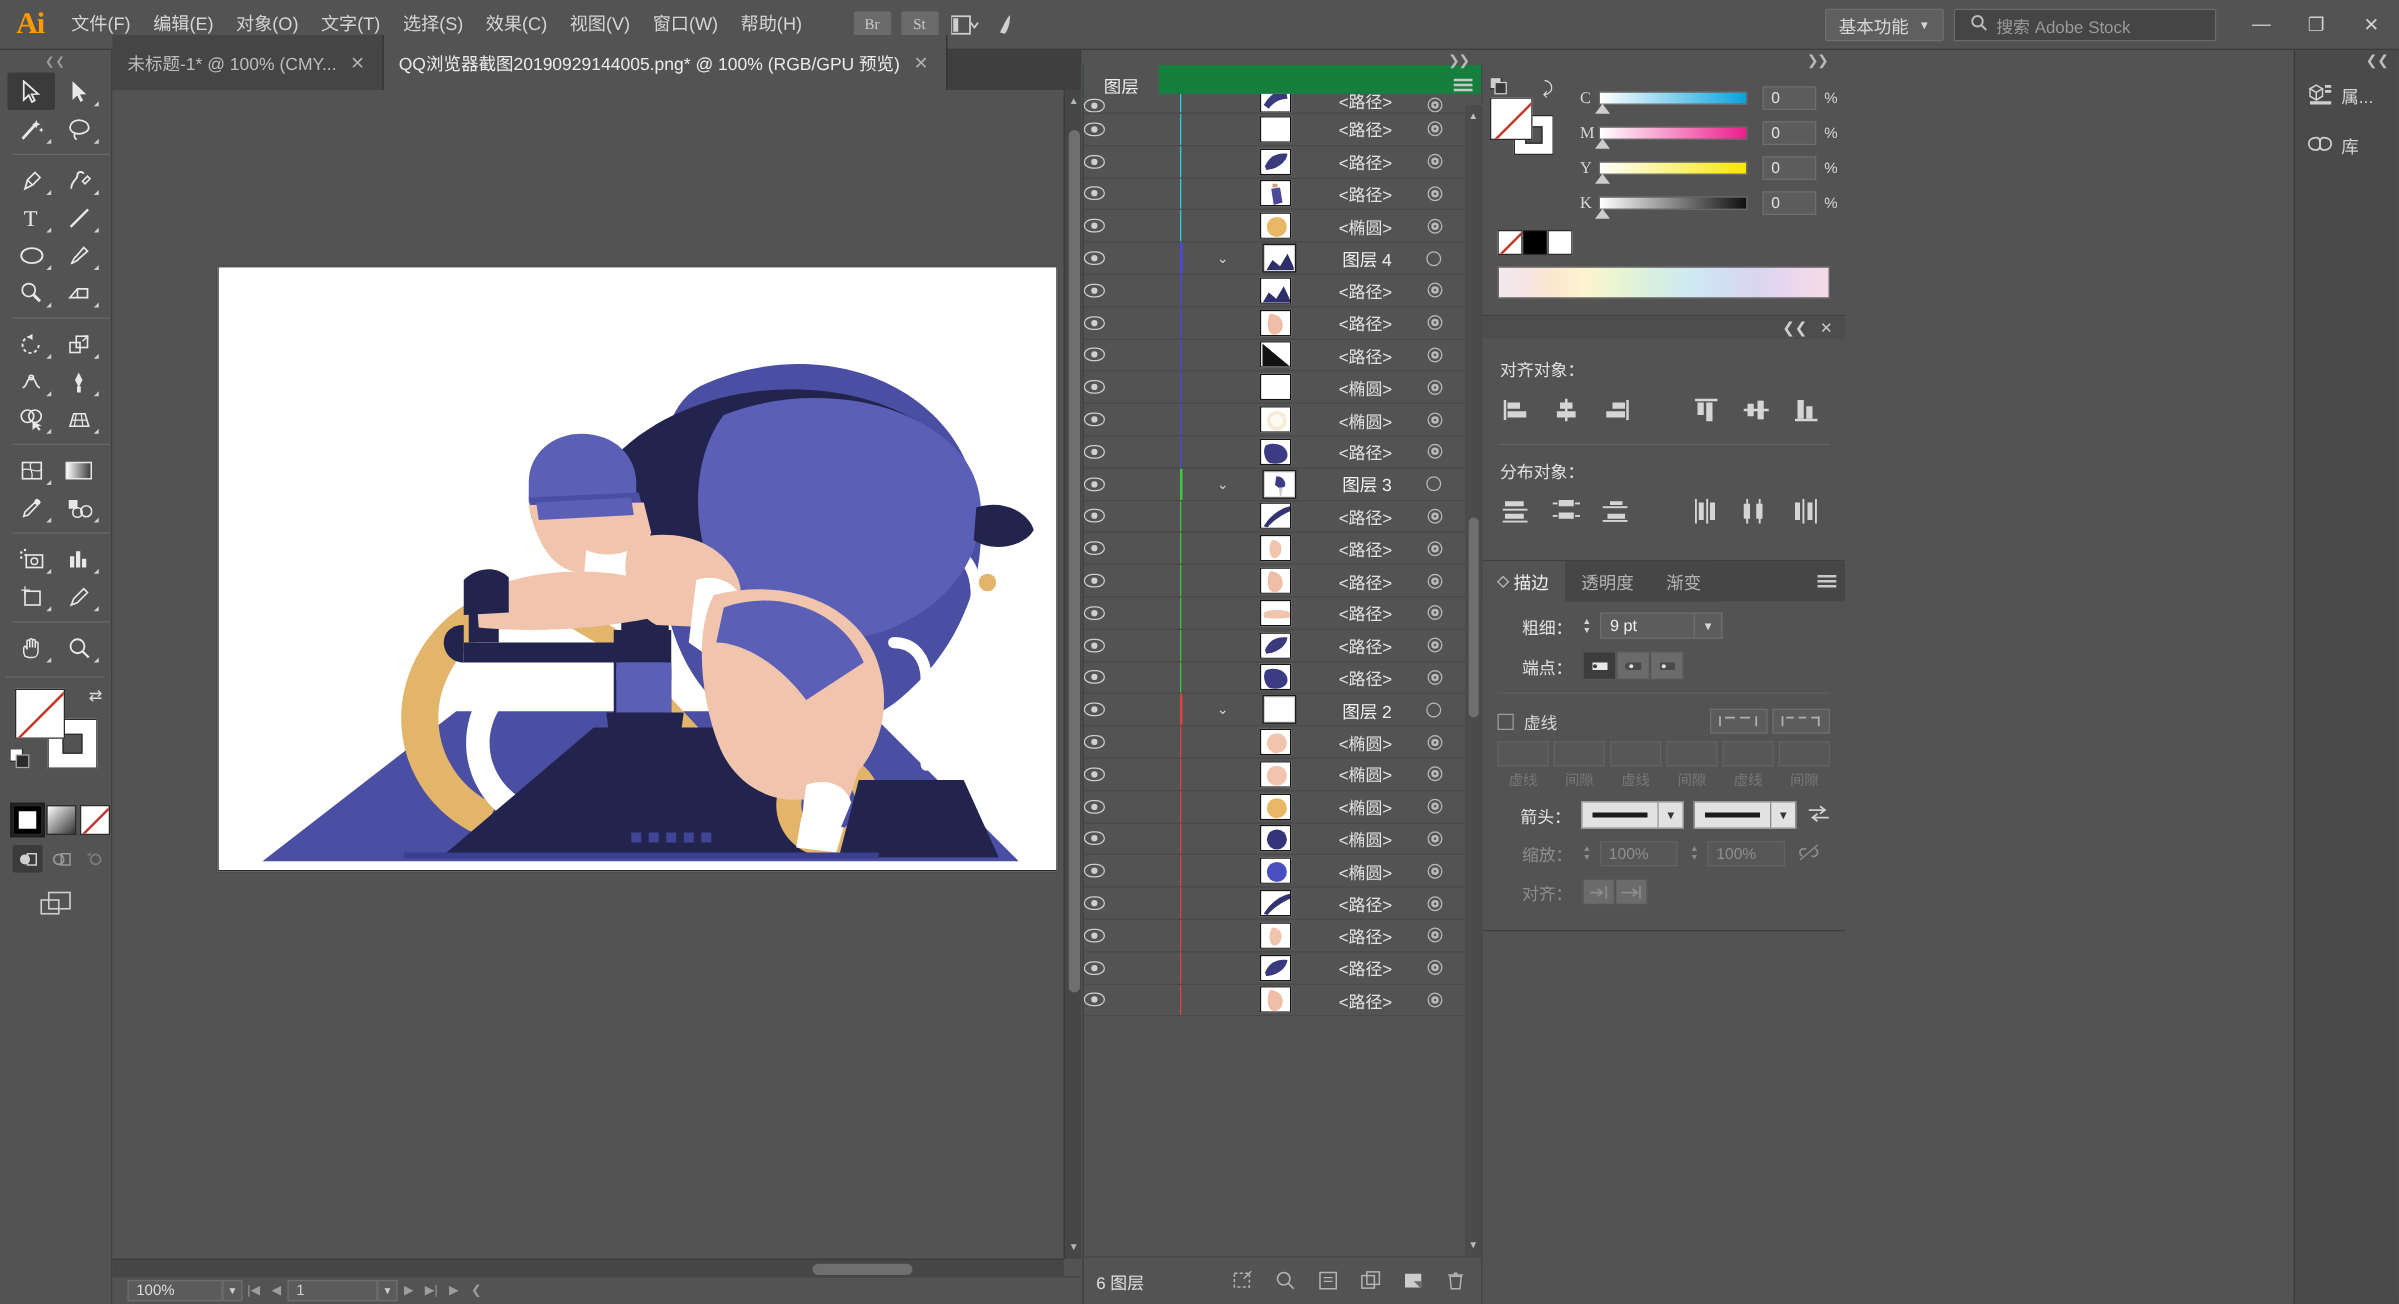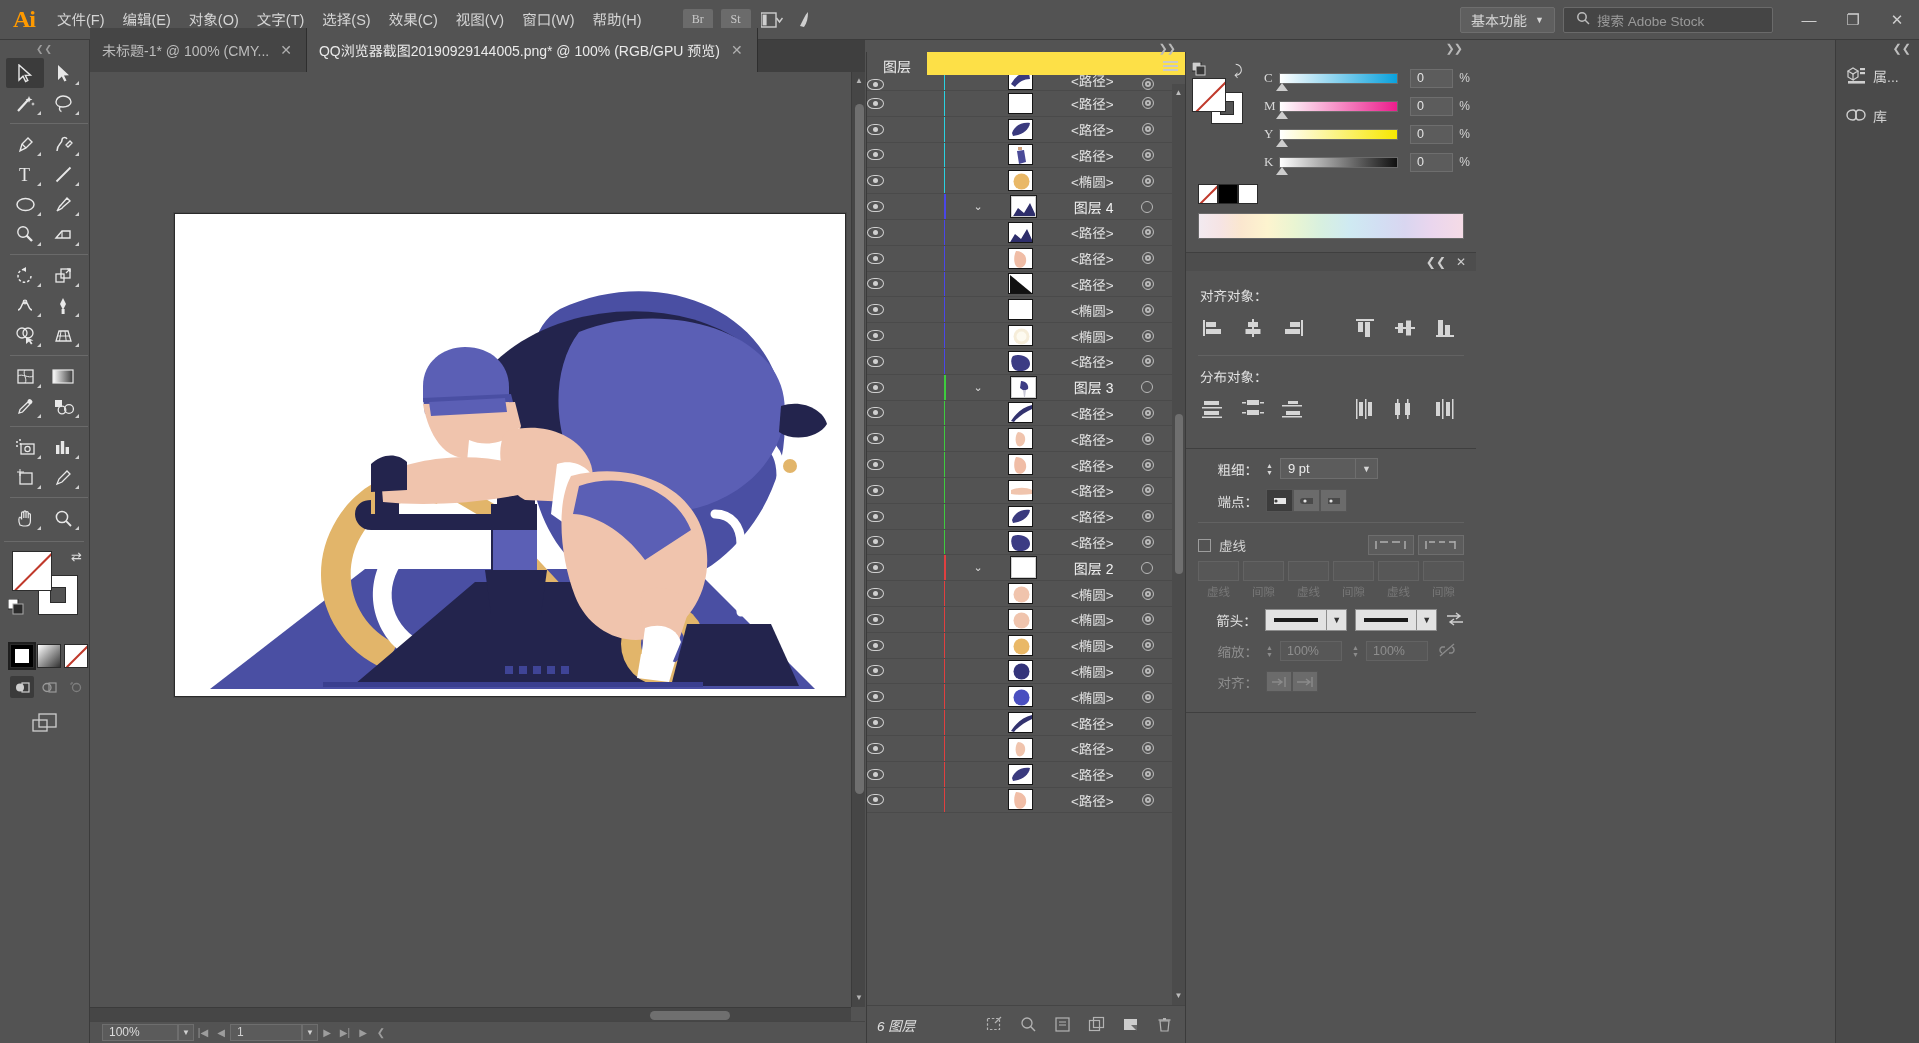--- a/index.html
+++ b/index.html
@@ -167,22 +167,22 @@
   .sb-page { width: 72px; height: 17px; background:#5b5b5b; border:1px solid #6e6e6e;
              font-size:12px; line-height:15px; padding-left:6px; }
   .sb-mode { flex: 1; text-align: center; font-size: 13px; color: #dcdcdc; }
 
   
   .layers-panel {
     position: absolute; top: 52px; left: 866px; width: 320px; height: 991px;
     background: #535353; border-left: 1px solid #3b3b3b; border-right: 1px solid #3b3b3b;
   }
   .panel-tabrow {
-    height: 32px; display: flex; align-items: stretch; background: #fde047;
-    border-bottom: 4px solid #7dd3fc;
+    height: 32px; display: flex; align-items: stretch; background: #15803d;
+    border-bottom: 1px solid #7dd3fc;
     justify-content: flex-end;
   }
   .panel-tab {
     display: flex; align-items: center; padding: 0 16px; font-size: 14px; color: #b7b7b7;
     background: #464646;
   }
   .panel-tab.active { background: #535353; color: #ececec; }
   .panel-menu {
     margin-left: auto; width: 30px; display: flex; align-items: center; justify-content: center;
   }
@@ -226,21 +226,21 @@
     position: absolute; left: 3px; top: 330px; width: 8px; height: 160px;
     background: #6f6f6f; border-radius: 4px;
   }
   .lsb-arrow { position: absolute; left: 0; width: 13px; height: 14px;
                text-align:center; font-size: 8px; color: #bcbcbc; line-height: 14px; }
   .layers-footer {
     position: absolute; left: 0; right: 0; bottom: 0; height: 38px;
     background: #535353; border-top: 1px solid #454545;
     display: flex; align-items: center; font-size: 13.5px; color: #e0e0e0;
   }
-  .lf-count { padding-left: 10px; width: 110px; font-style: italic; }
+  .lf-count { padding-left: 10px; width: 110px; }
   .lf-icon { width: 34px; height: 38px; display:flex; align-items:center; justify-content:center;
              color:#b3b3b3; }
 
   
   .right-col {
     position: absolute; top: 52px; left: 1186px; width: 290px; height: 991px;
     background: #535353;
   }
   .pgroup { border-bottom: 1px solid #3f3f3f; background: #535353; }
   .ptabs {
@@ -1572,20 +1572,35 @@
                 <rect x="8" y="0" width="1.5" height="20" fill="#d5d5d5"></rect>
                 <rect x="12" y="3" width="4" height="14" fill="#d5d5d5"></rect>
                 <rect x="18" y="0" width="1.5" height="20" fill="#d5d5d5"></rect>
               </svg>
           </div>
         </div>
       </div>
     </div>
 
     <div class="pgroup">
+      <div class="ptabs">
+        <div class="ptab active">
+          <span class="diamond"></span>
+          <span>描边</span>
+        </div>
+        <div class="ptab">透明度</div>
+        <div class="ptab">渐变</div>
+        <div class="panel-menu">
+          <div class="hamb">
+              <i></i>
+              <i></i>
+              <i></i>
+            </div>
+        </div>
+      </div>
       <div class="stroke-body">
         <div class="st-row">
           <div class="st-lbl">粗细：</div>
           <div class="spin">
               <span>▲</span>
               <span>▼</span>
             </div>
           <div class="st-input">9 pt</div>
           <div class="st-drop">▼</div>
         </div>

